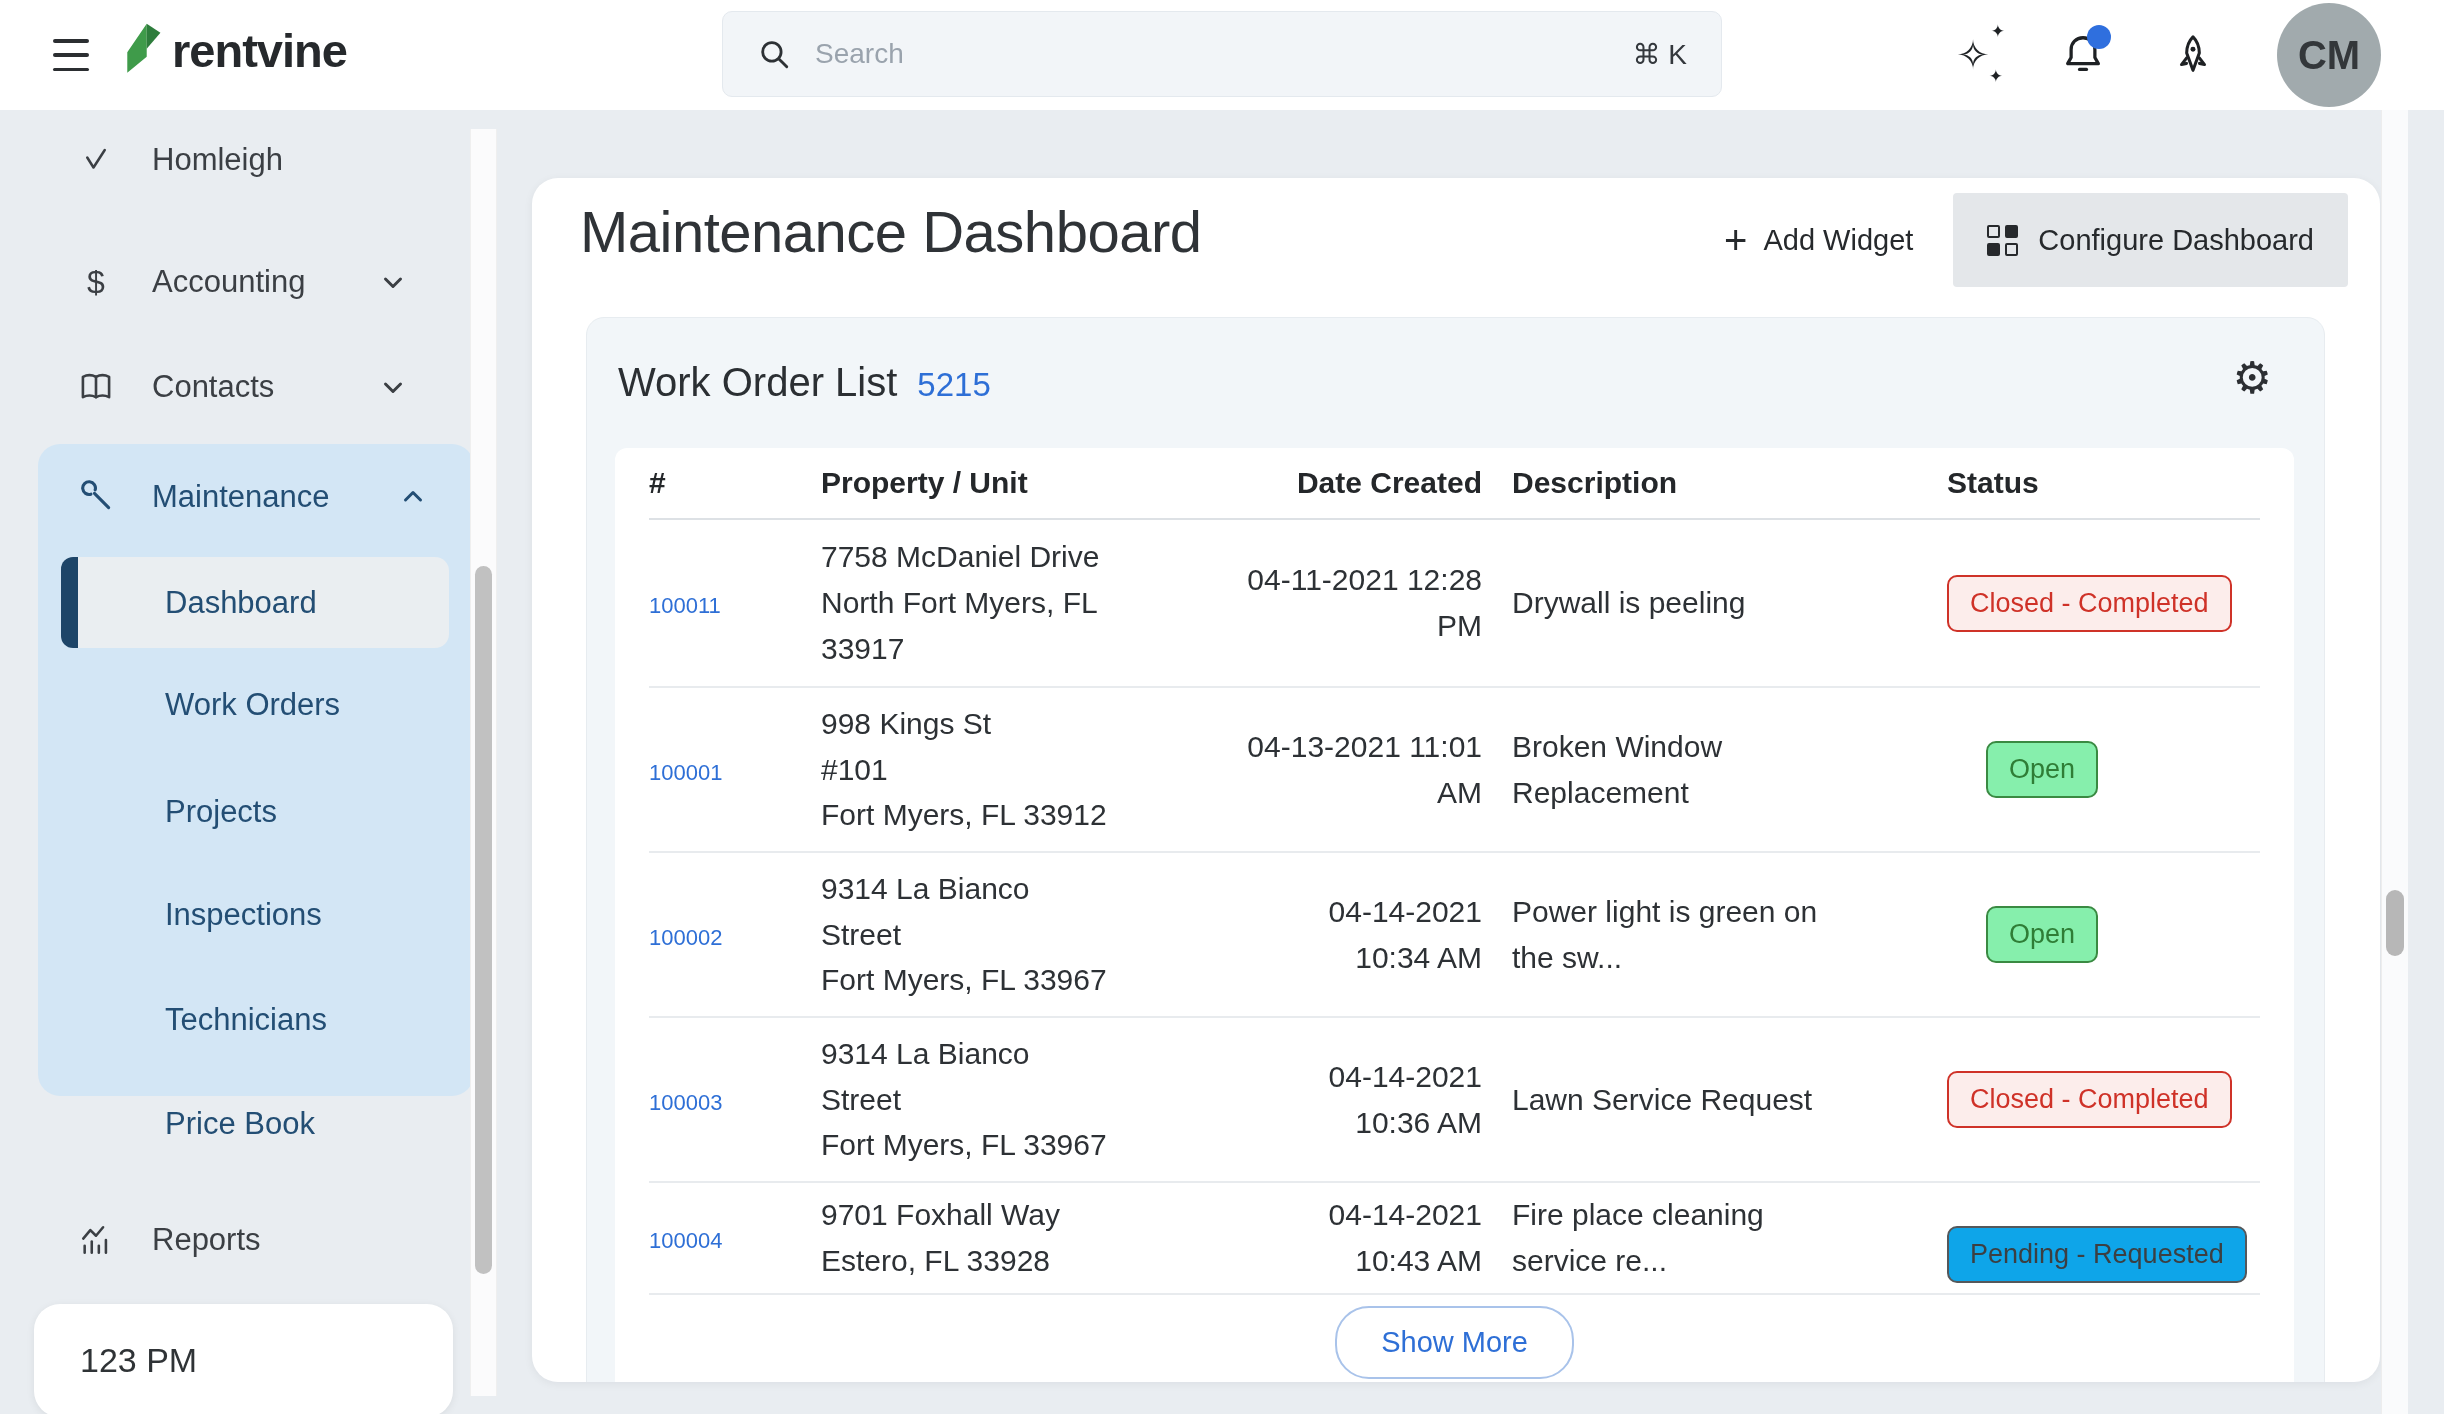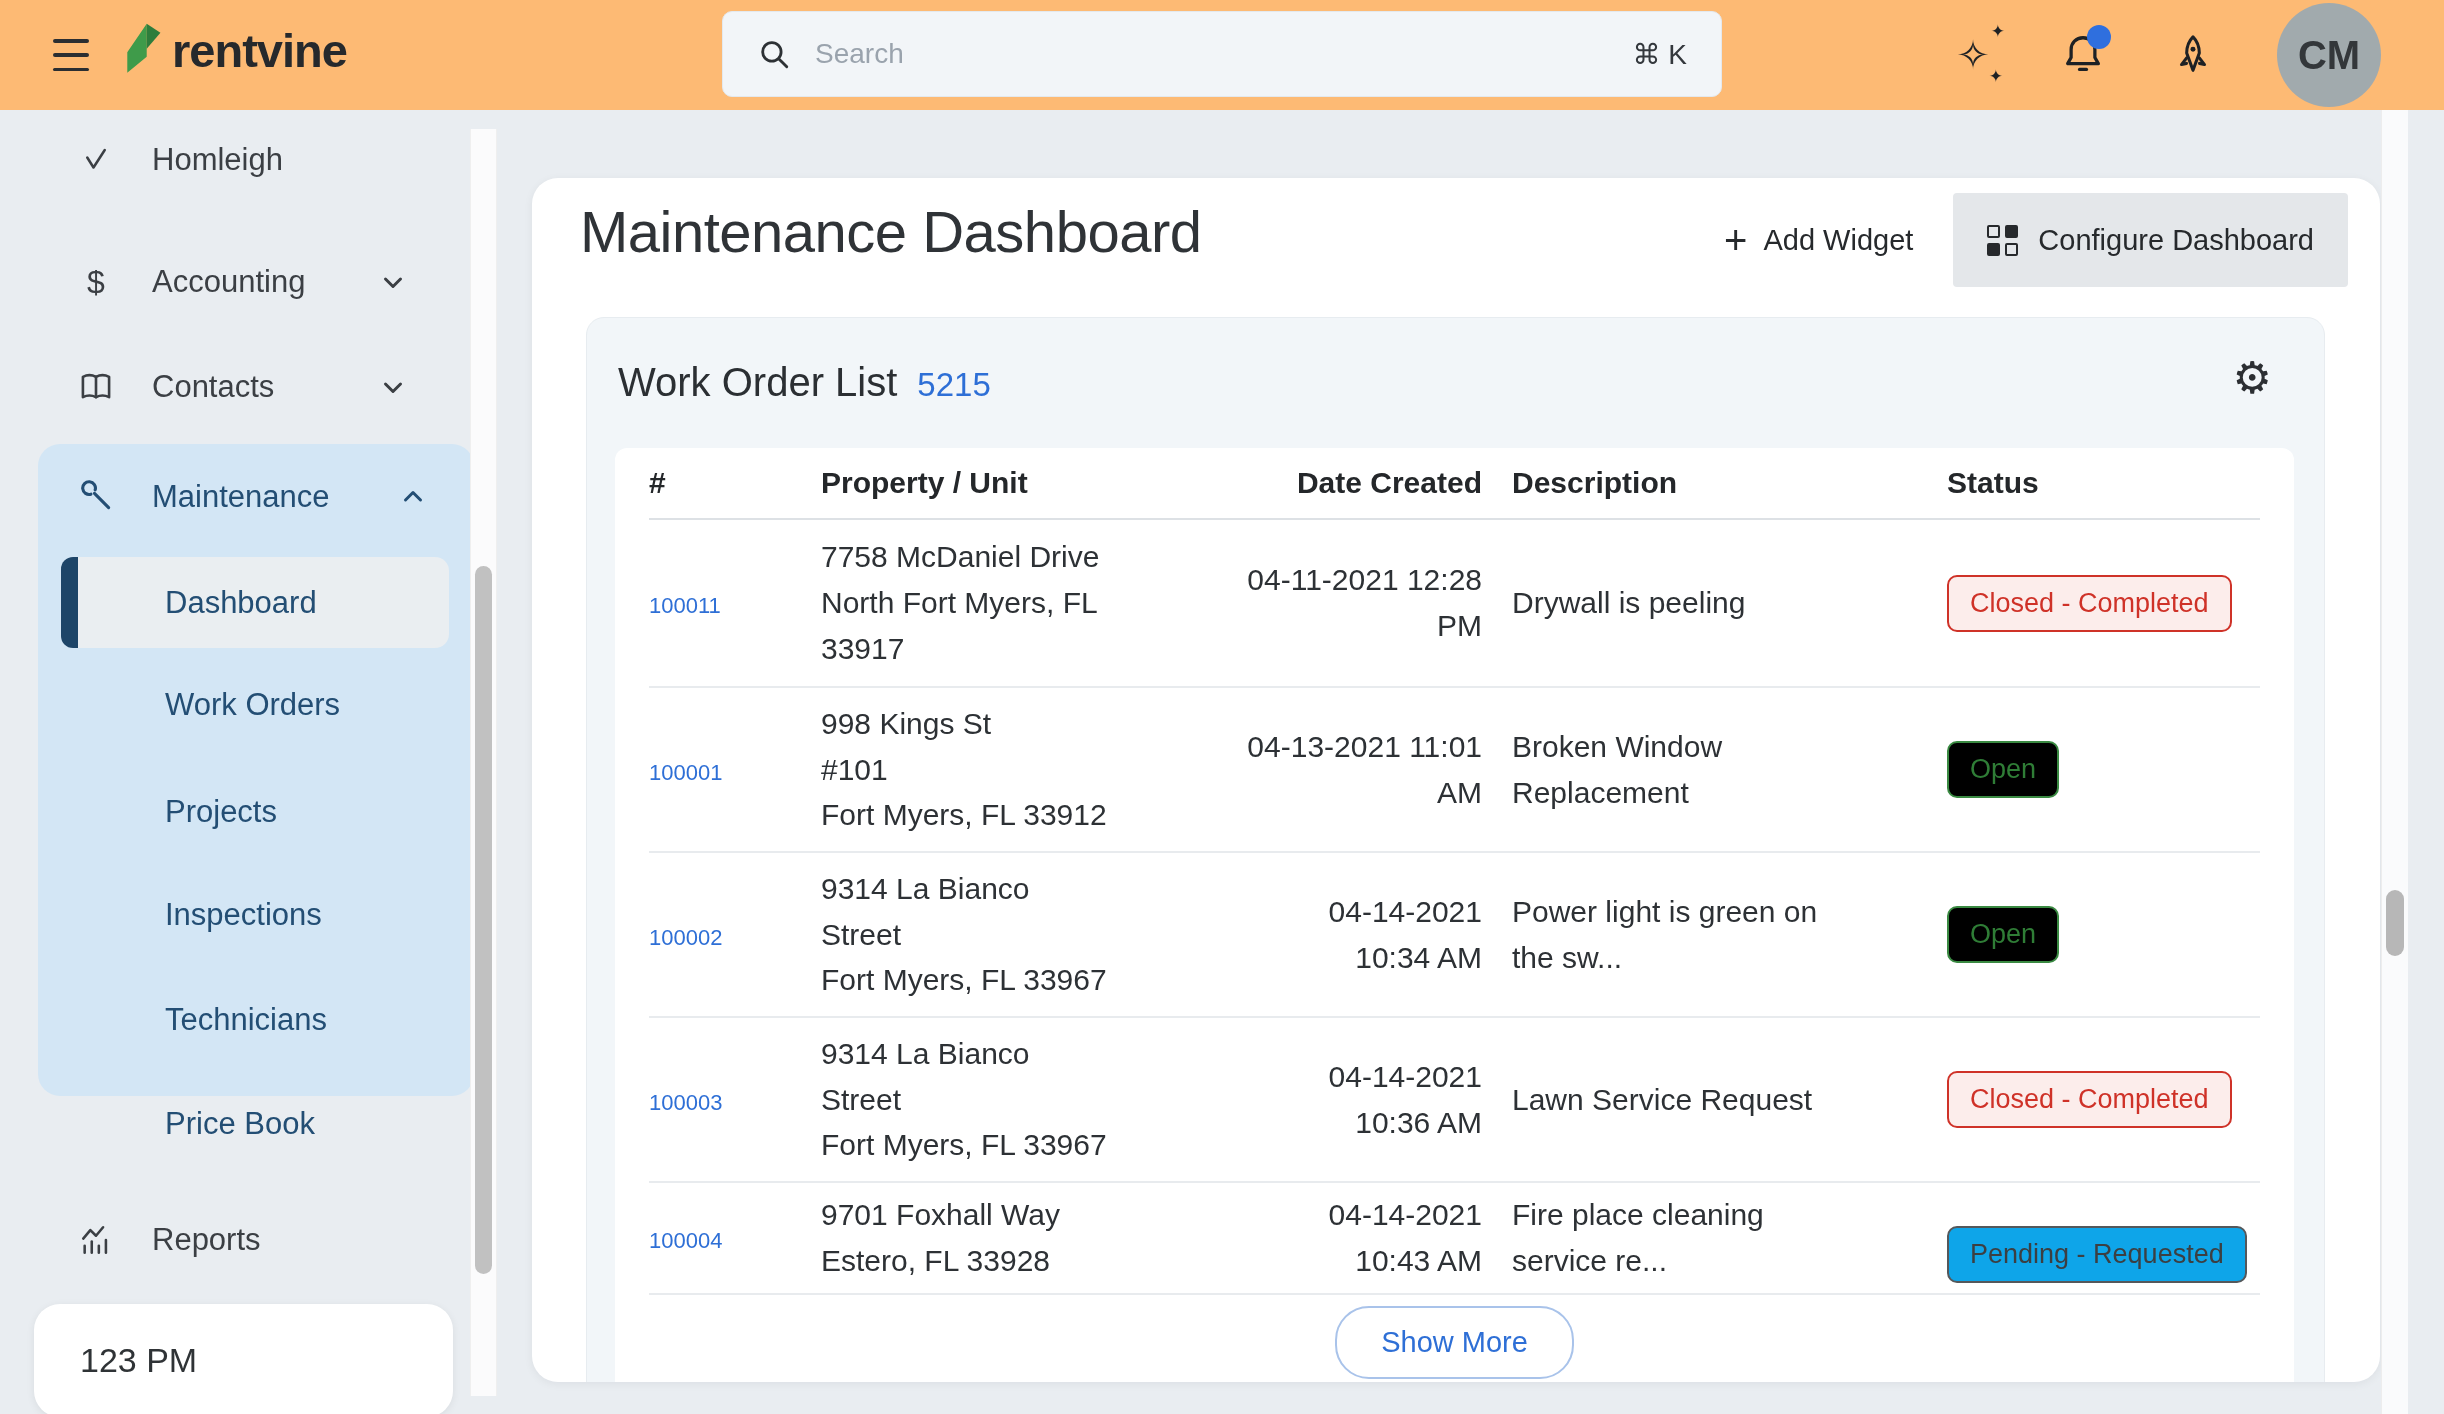--- a/index.html
+++ b/index.html
@@ -7,21 +7,21 @@
   body {
     font-family:"Liberation Sans", sans-serif;
     background:#e9edf1;
     position:relative;
     overflow:hidden;
     color:#2d3135;
   }
   
   .topbar {
     position:absolute; left:0; top:0; width:2444px; height:110px;
-    background:#fdba74; z-index:20;
+    background:#ffffff; z-index:20;
     display:flex; align-items:center;
   }
   .hamburger { position:absolute; left:50px; top:37px; width:44px; height:36px;
     display:flex; flex-direction:column; justify-content:space-between; cursor:pointer; padding:2px 3px;}
   .hamburger span { display:block; width:36px; height:3.5px; background:#2b2e31; border-radius:2px; }
   .logo { position:absolute; left:118px; top:18px; display:flex; align-items:center; gap:8px; }
   .logo-text { font-size:47px; font-weight:700; color:#26292c; letter-spacing:-1px; }
   .search-wrap {
     position:absolute; left:722px; top:11px; width:1000px; height:86px;
     background:#f2f5f8; border:1px solid #e4e9ee; border-radius:10px;
@@ -112,21 +112,21 @@
   .c-date { width:315px; flex:none; padding-right:30px;text-align:right; }
   .c-desc { width:435px; flex:none; padding-right:30px; }
   .c-status { width:313px; flex:none; }
   .lines { white-space:pre-line; line-height:1.53; }
   .order-link { color:#2e6fd6; font-size:22px; cursor:pointer; }
   .badge {
     display:inline-block; font-size:27px; padding:11px 21px; border-radius:10px;
     border:2.5px solid; white-space:nowrap;
   }
   .badge.closed { color:#cf3228; border-color:#cf3228; background:#fcedeb; }
-  .badge.open { color:#2f7d36; border-color:#3a8a42; background:#000000; }
+  .badge.open { color:#2f7d36; border-color:#3a8a42; background:#86efac;margin-left:39px; }
   .badge.pending { color:#3c3f42; border-color:#55585b; background:#0ea5e9;margin-top:32px; }
   .show-more-wrap { display:flex; justify-content:center; }
   .show-more {
     margin-top:11px; background:#ffffff; border:2px solid #a9c3ea; border-radius:34px;
     padding:18px 44px; font-family:"Liberation Sans", sans-serif;
     font-size:29px; color:#2e6fd6; cursor:pointer;
   }
   svg.stroke { fill:none; stroke:currentColor; stroke-linecap:round; stroke-linejoin:round; }
 </style>
 </head>

